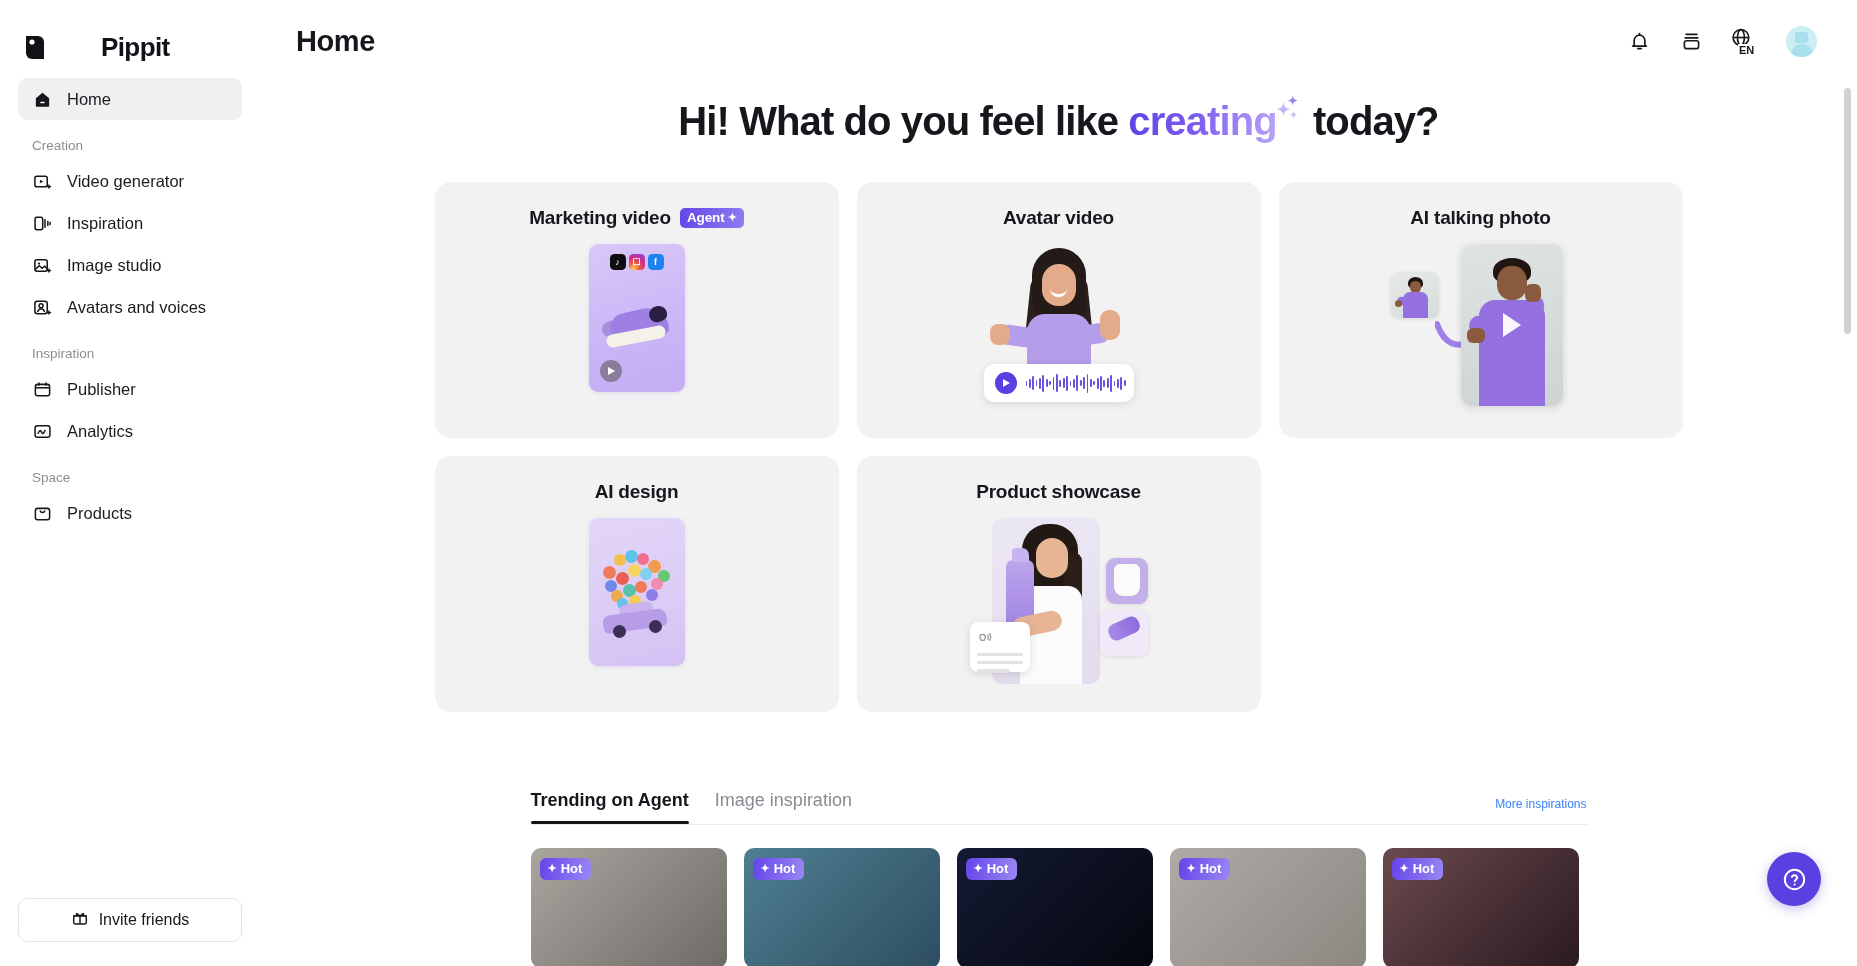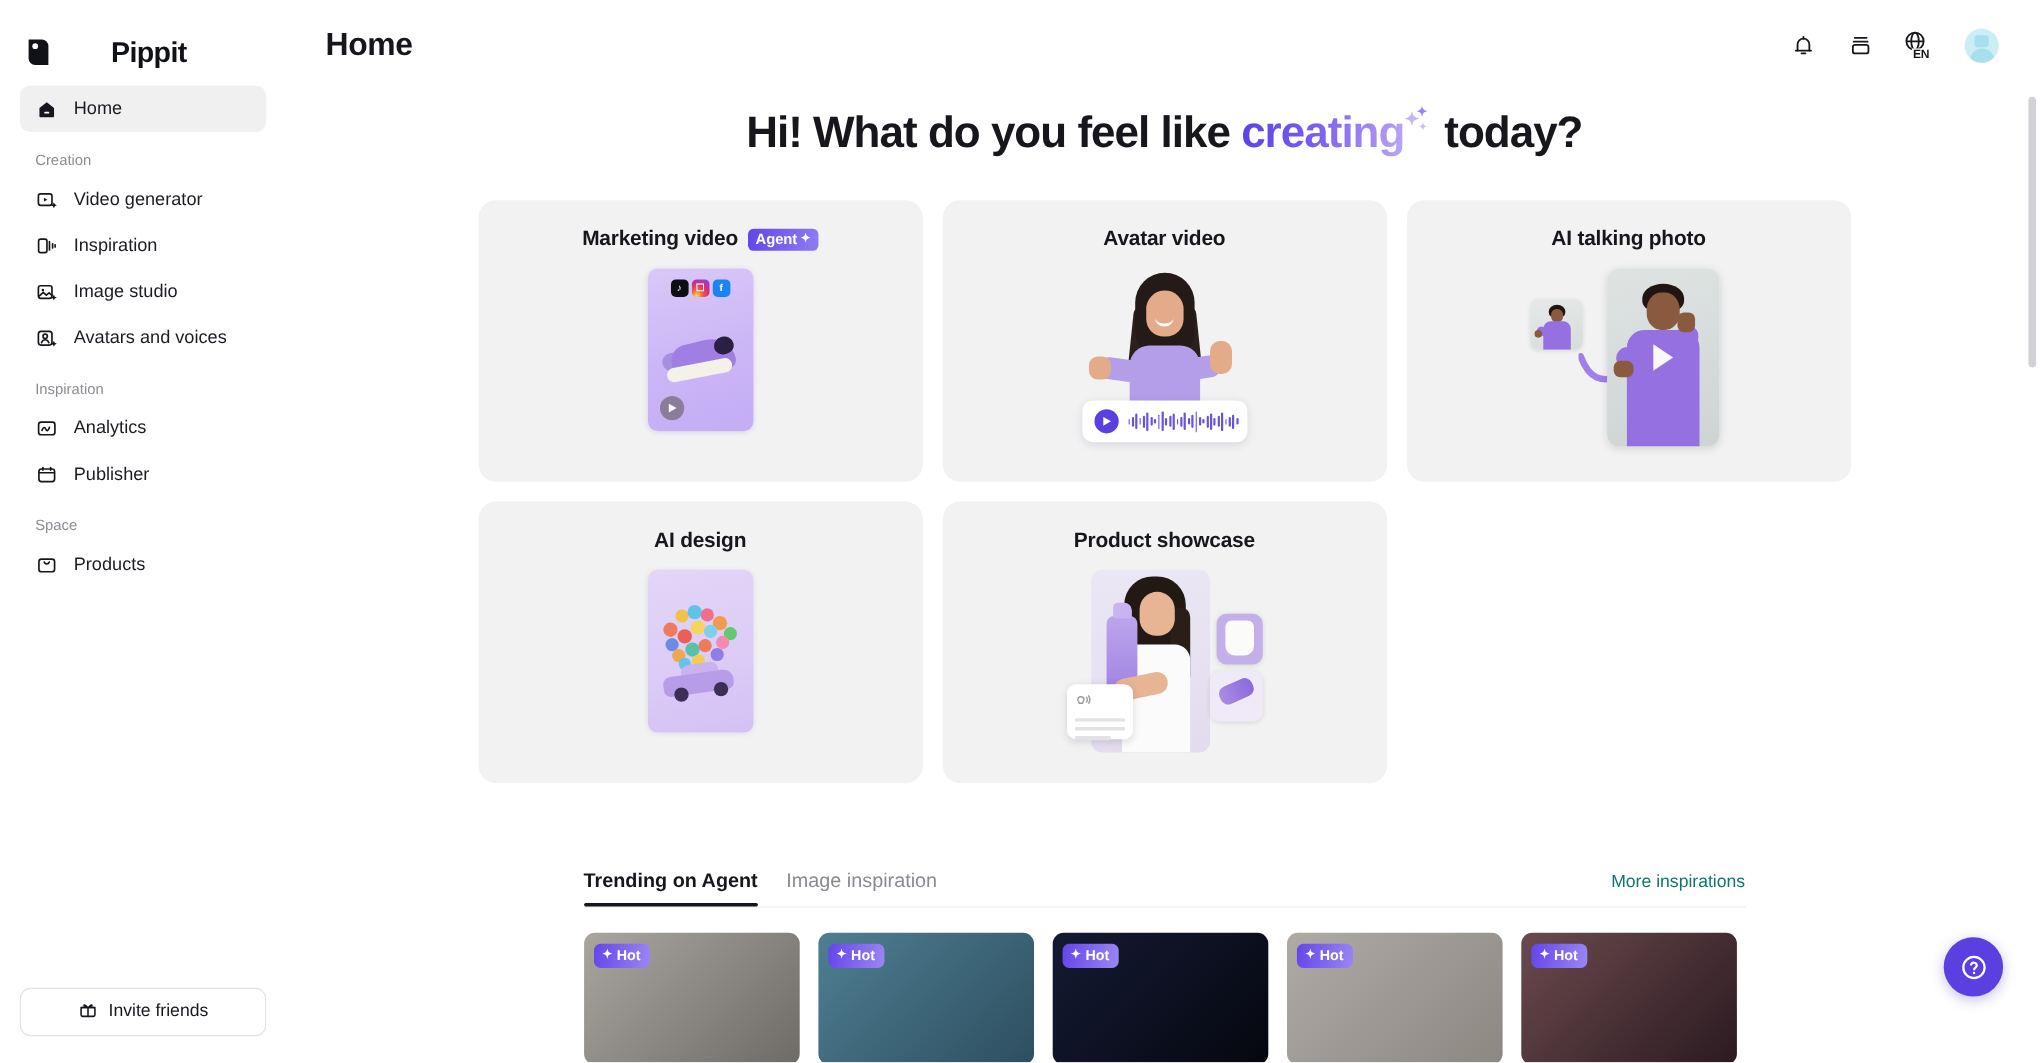--- a/index.html
+++ b/index.html
@@ -235,21 +235,21 @@
     font-size: 18px; padding-bottom: 13px; cursor: pointer;
     color: #8a8a92; position: relative; font-weight: 400;
   }
   .tab.active { color: #16161c; font-weight: 700; }
   .tab.active::after {
     content: ""; position: absolute; left: 0; right: 0; bottom: 0;
     height: 2.6px; background: #16161c; border-radius: 2px;
   }
   .more-link {
     position: absolute; right: 0; bottom: 13px;
-    font-size: 16px; color: #0f766e; cursor: pointer;
+    font-size: 12px; color: #3b82f6; cursor: pointer;
   }
   .tabs-divider { height: 1px; background: #ebebed; width: 1056px; margin: 0 auto; }
 
   .thumbs { display: flex; gap: 17px; margin: 23px auto 0 auto; width: 1056px; }
   .thumb {
     width: 196px; height: 120px; border-radius: 10px;
     position: relative; overflow: hidden; cursor: pointer; flex: 0 0 196px;
   }
   .hot {
     position: absolute; left: 9px; top: 10px;
@@ -352,37 +352,37 @@
           </svg>
         </span>
         <span>Avatars and voices</span>
       </div>
 
       <div class="nav-section">Inspiration</div>
 
       <div class="nav-item">
         <span class="ico">
           <svg width="19" height="19" viewBox="0 0 20 20" fill="none" stroke="#16161c" stroke-width="1.6">
-            <rect x="2.2" y="4" width="15.6" height="12" rx="2.4"></rect>
-            <path d="M5.4 11.8 c1.4 -3.4 2.6 -3.4 3.6 -1.2 c1 2.2 2.2 2.2 3.6 -1.6" stroke-linecap="round" stroke-linejoin="round"></path>
-          </svg>
-        </span>
-        <span>Analytics</span>
-      </div>
-
-      <div class="nav-item">
-        <span class="ico">
-          <svg width="19" height="19" viewBox="0 0 20 20" fill="none" stroke="#16161c" stroke-width="1.6">
             <rect x="2.5" y="4.6" width="15" height="12" rx="2.4"></rect>
             <path d="M2.5 8.2 H17.5"></path>
             <path d="M6.3 3.2 V5.6" stroke-linecap="round"></path>
             <path d="M13.7 3.2 V5.6" stroke-linecap="round"></path>
           </svg>
         </span>
         <span>Publisher</span>
+      </div>
+
+      <div class="nav-item">
+        <span class="ico">
+          <svg width="19" height="19" viewBox="0 0 20 20" fill="none" stroke="#16161c" stroke-width="1.6">
+            <rect x="2.2" y="4" width="15.6" height="12" rx="2.4"></rect>
+            <path d="M5.4 11.8 c1.4 -3.4 2.6 -3.4 3.6 -1.2 c1 2.2 2.2 2.2 3.6 -1.6" stroke-linecap="round" stroke-linejoin="round"></path>
+          </svg>
+        </span>
+        <span>Analytics</span>
       </div>
 
       <div class="nav-section">Space</div>
 
 
       <div class="nav-item">
         <span class="ico">
           <svg width="19" height="19" viewBox="0 0 20 20" fill="none" stroke="#16161c" stroke-width="1.6">
             <rect x="2.5" y="4.6" width="15" height="12" rx="2.4"></rect>
             <path d="M7.6 7.4 c0.8 2.2 4 2.2 4.8 0" stroke-linecap="round"></path>

